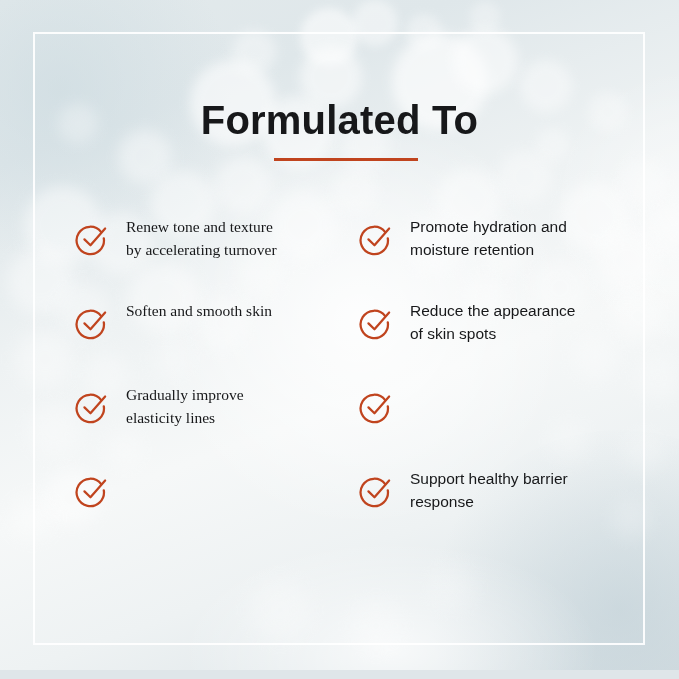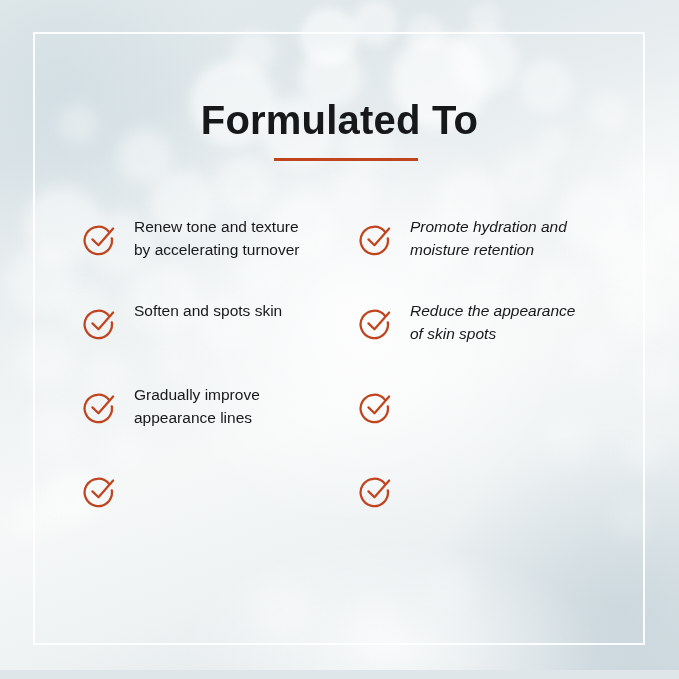--- a/index.html
+++ b/index.html
@@ -98,22 +98,22 @@
     position: absolute;
     left: 0;
     top: 218px;
     width: 679px;
   }
 
   .col {
     position: absolute;
     top: 0;
   }
-  .col-left  { left: 80px;  width: 290px; }
-  .col-right { left: 356px; width: 290px; font-style: italic; }
+  .col-left  { left: 72px;  width: 290px; font-family: Liberation Serif, serif; }
+  .col-right { left: 356px; width: 290px; }
 
   .item {
     position: relative;
     height: 84px;
   }
 
   .item .ico {
     position: absolute;
     left: 2px;
     top: 3px;
@@ -214,29 +214,29 @@
                 <path d="M11.6 20.4 L18.3 27.0 L34.6 8.4" fill="none" stroke="#c0441e" stroke-width="2.5" stroke-linecap="round" stroke-linejoin="round"></path>
               </svg></span>
             <div class="txt">Renew tone and texture
 by accelerating turnover</div>
           </div>
           <div class="item">
             <span class="ico"><svg viewBox="0 0 40 40" width="36" height="36" aria-hidden="true">
                 <path d="M30.2 12.4 A15.2 15.2 0 1 0 33.1 19.2" fill="none" stroke="#c0441e" stroke-width="2.5" stroke-linecap="round"></path>
                 <path d="M11.6 20.4 L18.3 27.0 L34.6 8.4" fill="none" stroke="#c0441e" stroke-width="2.5" stroke-linecap="round" stroke-linejoin="round"></path>
               </svg></span>
-            <div class="txt">Soften and spots skin</div>
+            <div class="txt">Soften and smooth skin</div>
           </div>
           <div class="item">
             <span class="ico"><svg viewBox="0 0 40 40" width="36" height="36" aria-hidden="true">
                 <path d="M30.2 12.4 A15.2 15.2 0 1 0 33.1 19.2" fill="none" stroke="#c0441e" stroke-width="2.5" stroke-linecap="round"></path>
                 <path d="M11.6 20.4 L18.3 27.0 L34.6 8.4" fill="none" stroke="#c0441e" stroke-width="2.5" stroke-linecap="round" stroke-linejoin="round"></path>
               </svg></span>
             <div class="txt">Gradually improve
-appearance lines</div>
+elasticity lines</div>
           </div>
           <div class="item">
             <span class="ico"><svg viewBox="0 0 40 40" width="36" height="36" aria-hidden="true">
                 <path d="M30.2 12.4 A15.2 15.2 0 1 0 33.1 19.2" fill="none" stroke="#c0441e" stroke-width="2.5" stroke-linecap="round"></path>
                 <path d="M11.6 20.4 L18.3 27.0 L34.6 8.4" fill="none" stroke="#c0441e" stroke-width="2.5" stroke-linecap="round" stroke-linejoin="round"></path>
               </svg></span>
           </div>
         </div>
       <div class="col col-right" id="col-right">
           <div class="item">
@@ -259,18 +259,20 @@
             <span class="ico"><svg viewBox="0 0 40 40" width="36" height="36" aria-hidden="true">
                 <path d="M30.2 12.4 A15.2 15.2 0 1 0 33.1 19.2" fill="none" stroke="#c0441e" stroke-width="2.5" stroke-linecap="round"></path>
                 <path d="M11.6 20.4 L18.3 27.0 L34.6 8.4" fill="none" stroke="#c0441e" stroke-width="2.5" stroke-linecap="round" stroke-linejoin="round"></path>
               </svg></span>
           </div>
           <div class="item">
             <span class="ico"><svg viewBox="0 0 40 40" width="36" height="36" aria-hidden="true">
                 <path d="M30.2 12.4 A15.2 15.2 0 1 0 33.1 19.2" fill="none" stroke="#c0441e" stroke-width="2.5" stroke-linecap="round"></path>
                 <path d="M11.6 20.4 L18.3 27.0 L34.6 8.4" fill="none" stroke="#c0441e" stroke-width="2.5" stroke-linecap="round" stroke-linejoin="round"></path>
               </svg></span>
+            <div class="txt">Support healthy barrier
+response</div>
           </div>
         </div>
     </div>
   </div>
 
 </div>
 
 </body></html>

